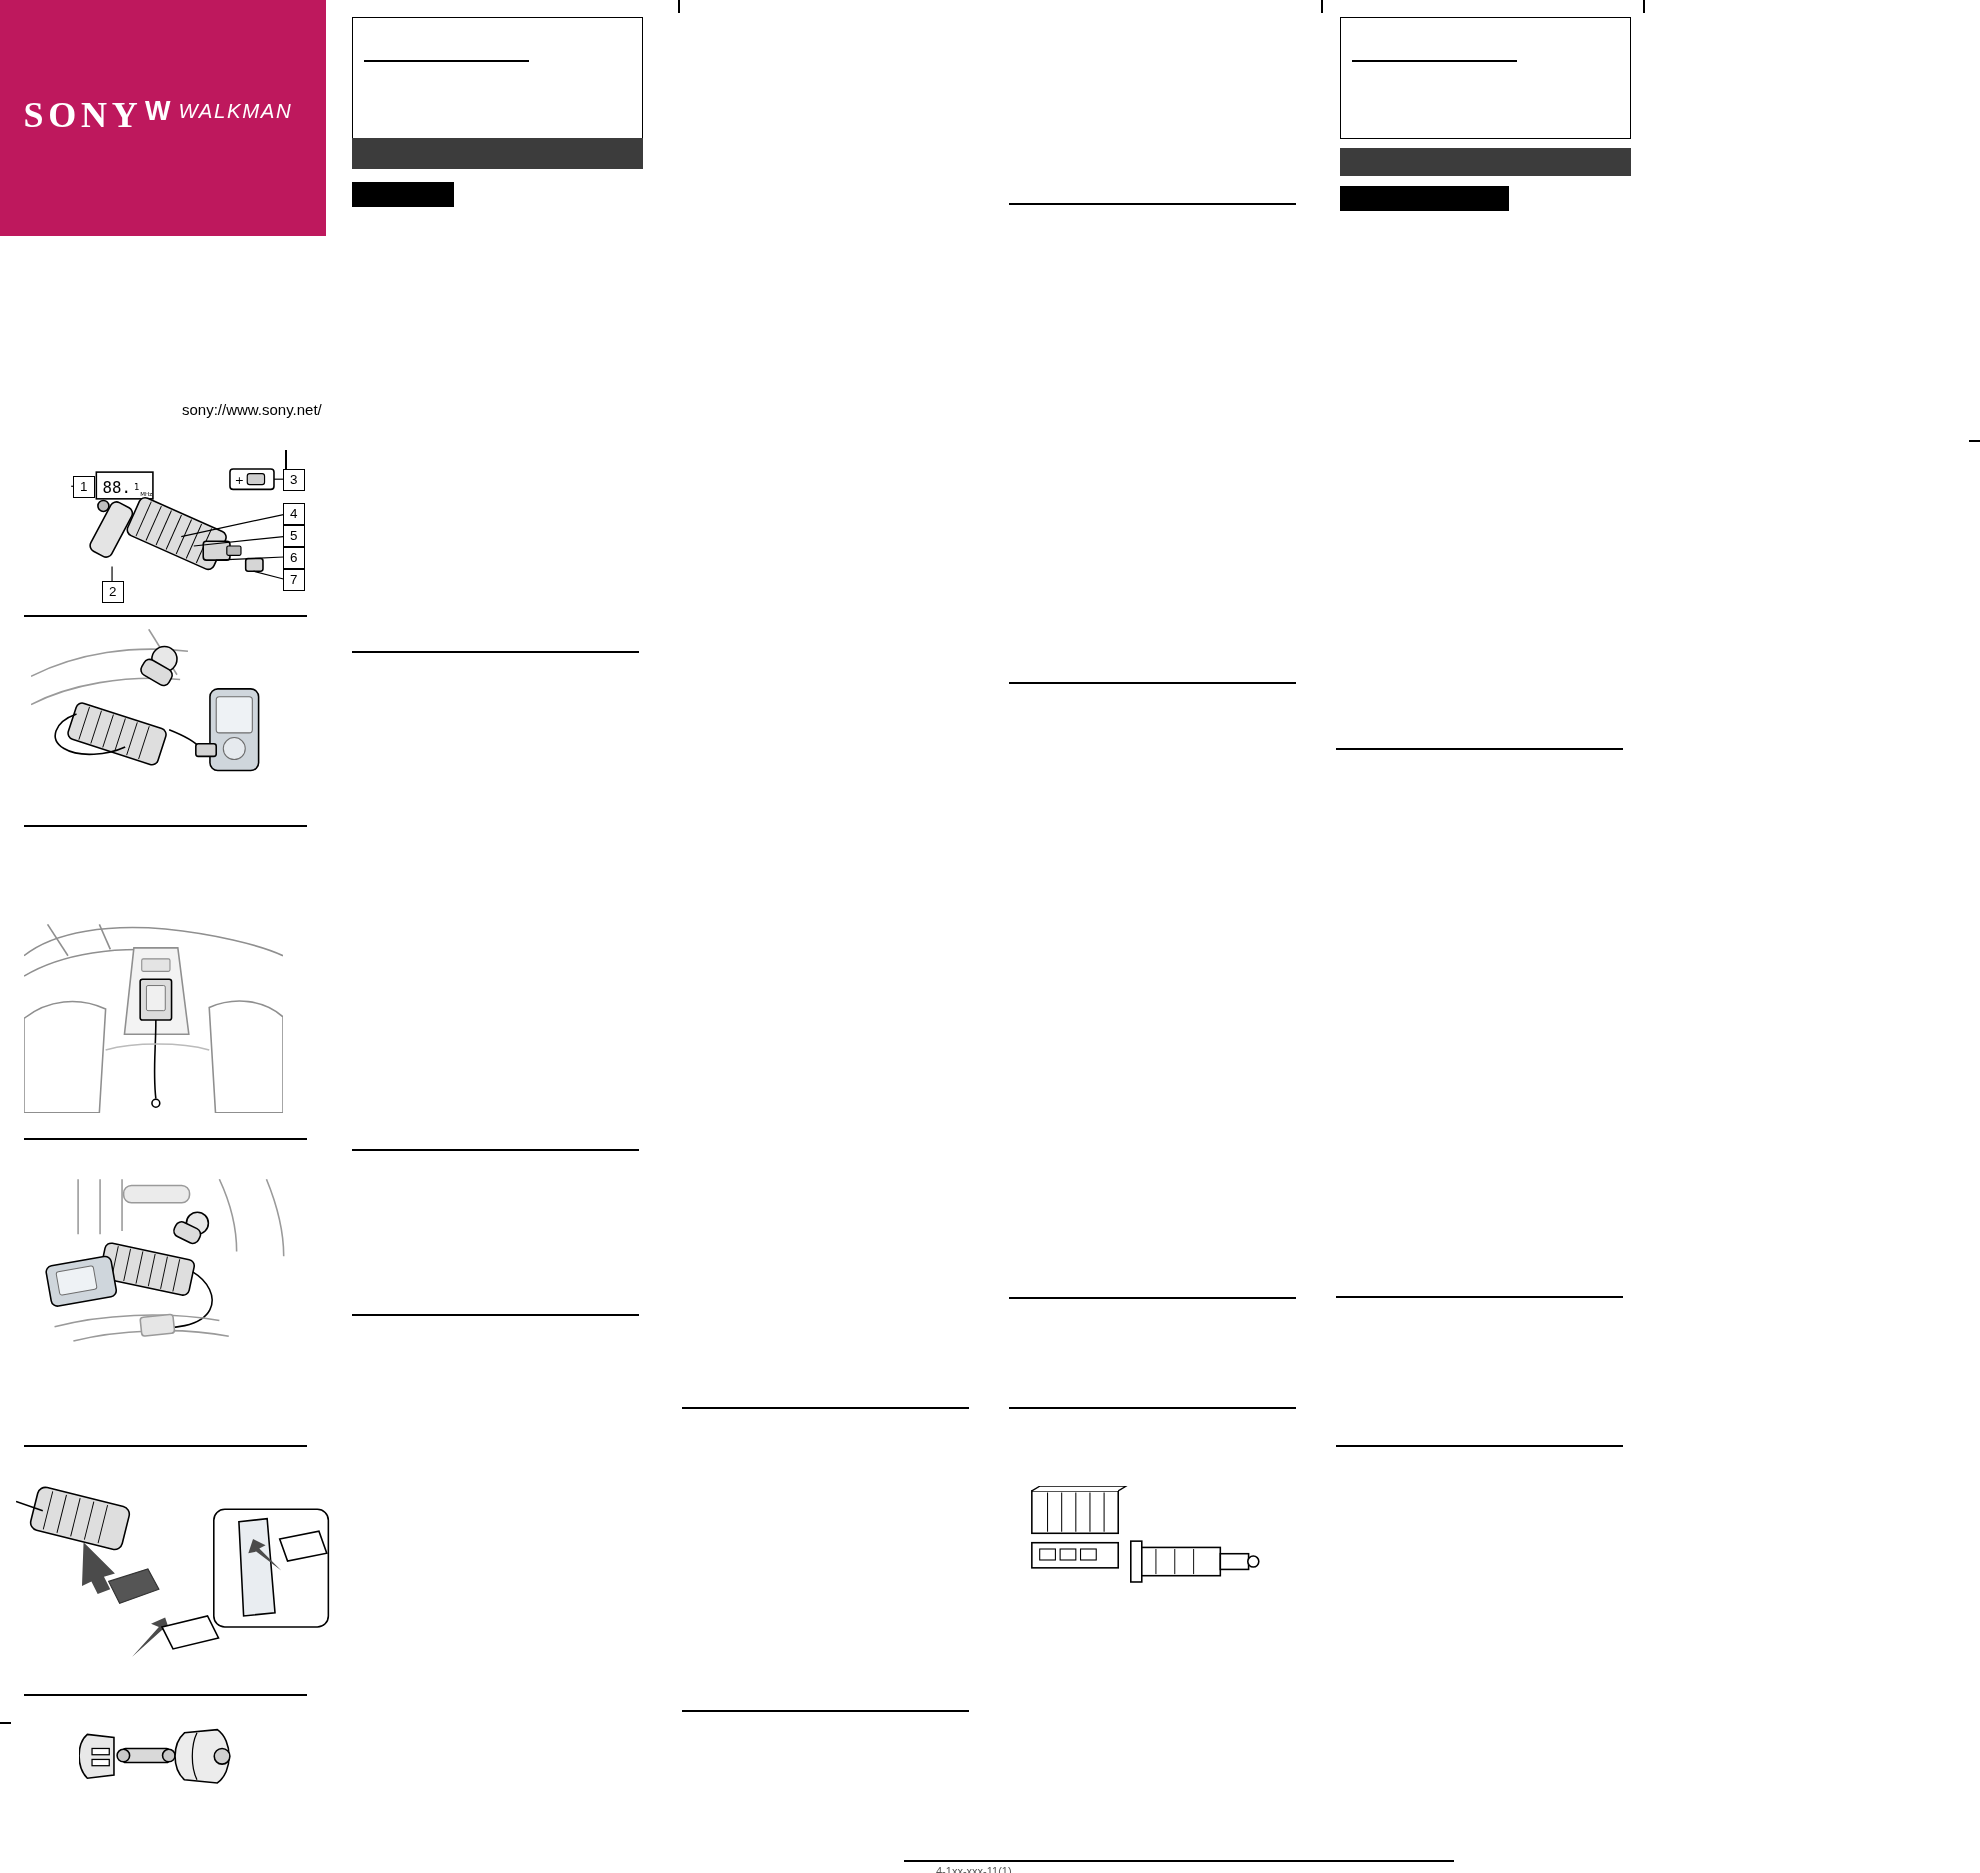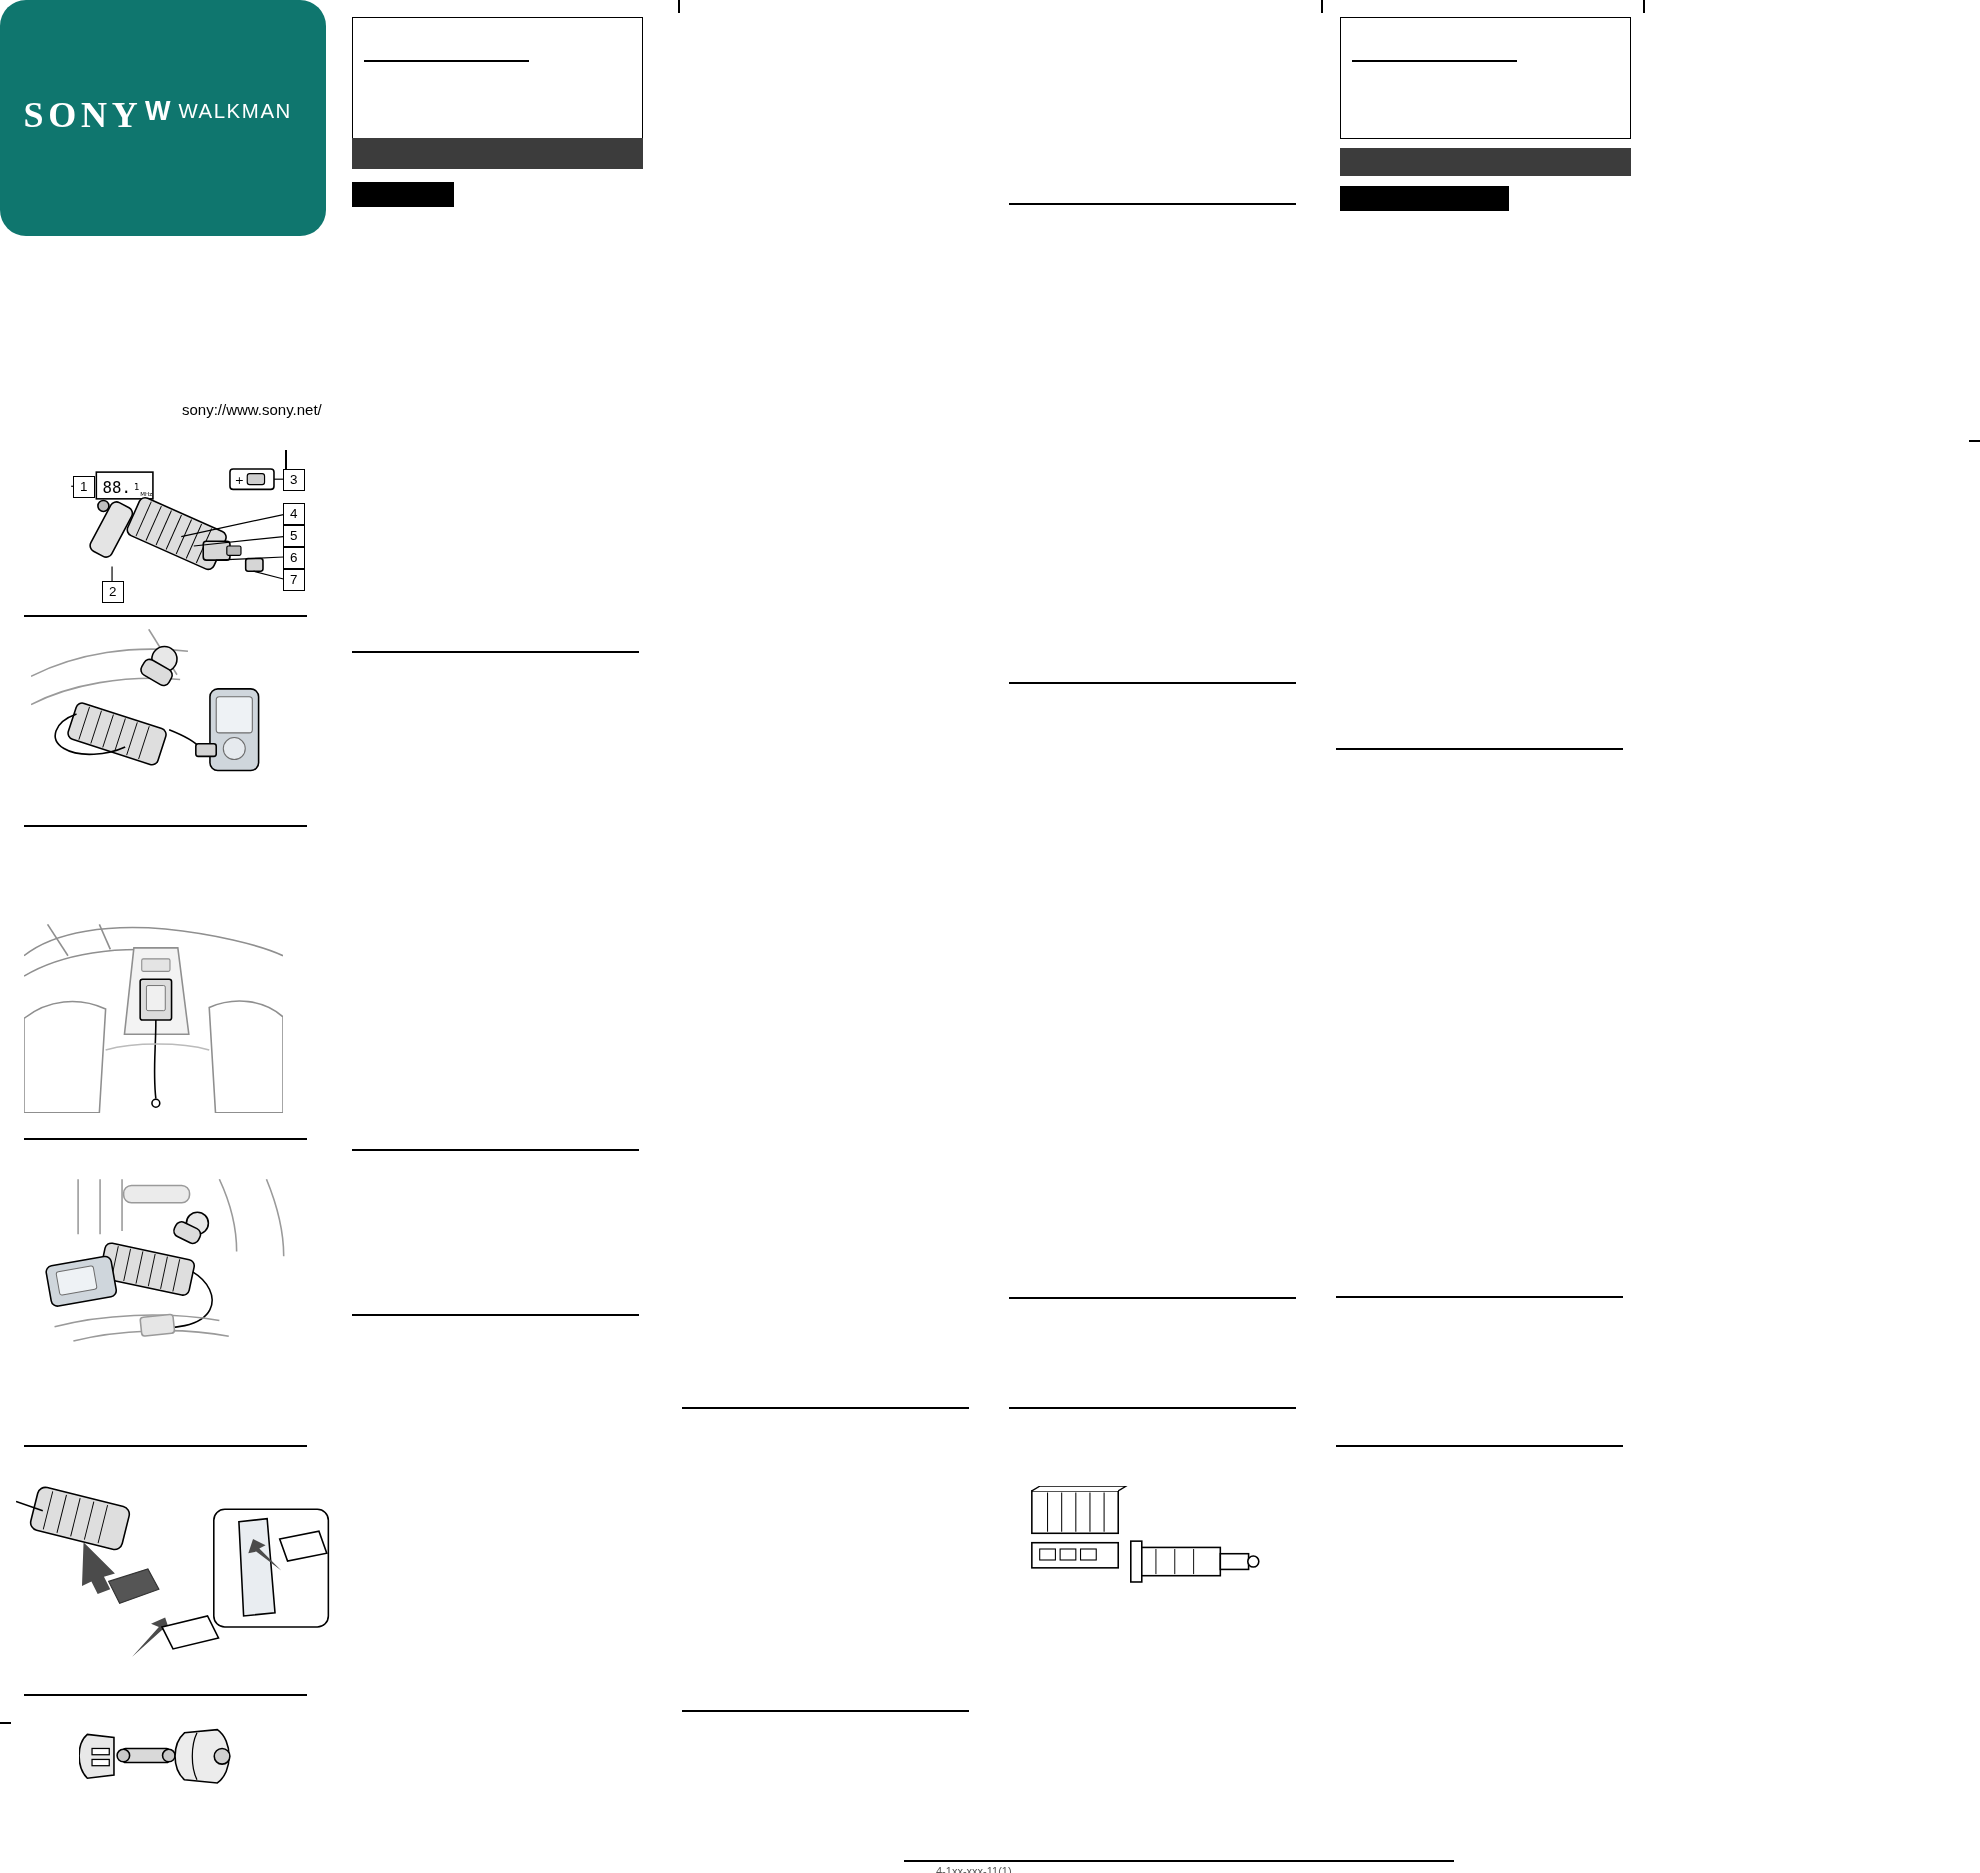--- a/index.html
+++ b/index.html
@@ -19,22 +19,21 @@
     background: #ffffff;
   }
 
   
   .abs { position: absolute; }
 
   
   .brand-block {
     left: 0; top: 0;
     width: 326px; height: 236px;
-    background: #0f766e;
-    border-radius: 26px;
+    background: #be185d;
   }
   .sony-logo {
     position: absolute;
     left: 23.6px; top: 94px;
     color: #ffffff;
     font-family: "Liberation Serif", serif;
     font-weight: bold;
     font-size: 36px;
     letter-spacing: 4.7px;
   }
@@ -50,20 +49,21 @@
     font-size: 27px;
     font-weight: bold;
     font-family: "Liberation Sans", sans-serif;
     line-height: 1;
   }
   .walkman-word {
     color: #ffffff;
     font-size: 20.4px;
     letter-spacing: 1.6px;
     font-family: "Liberation Sans", sans-serif;
+    font-style: italic;
   }
 
   
   .title-box {
     border: 1.6px solid #000000;
     background: #ffffff;
     box-sizing: border-box;
   }
   .title-box .t-line {
     position: absolute;

